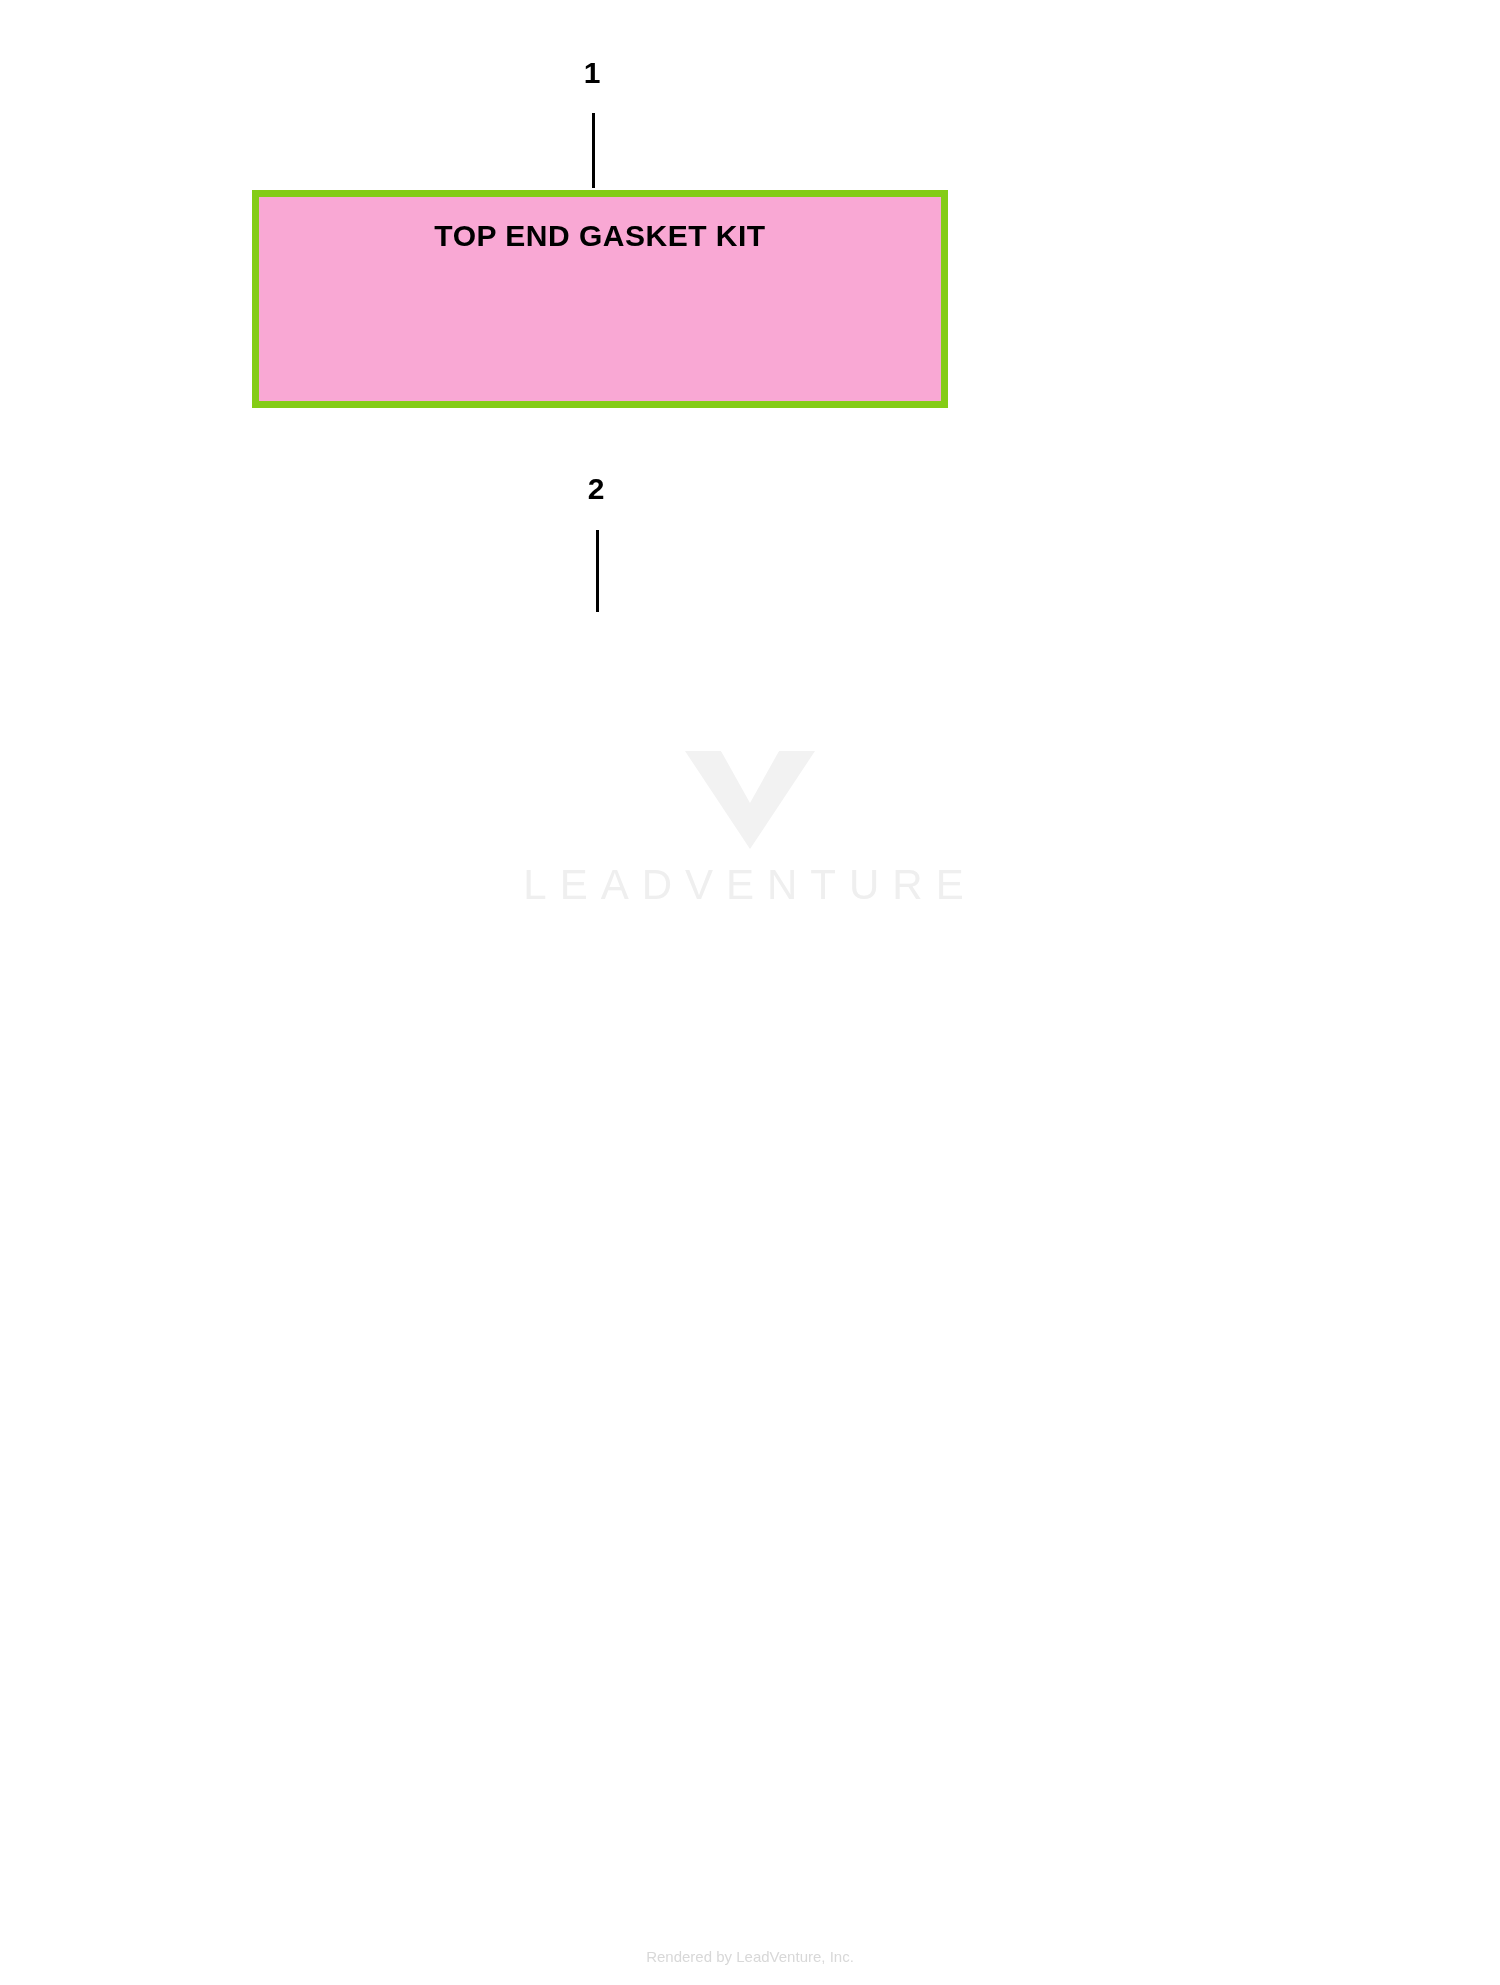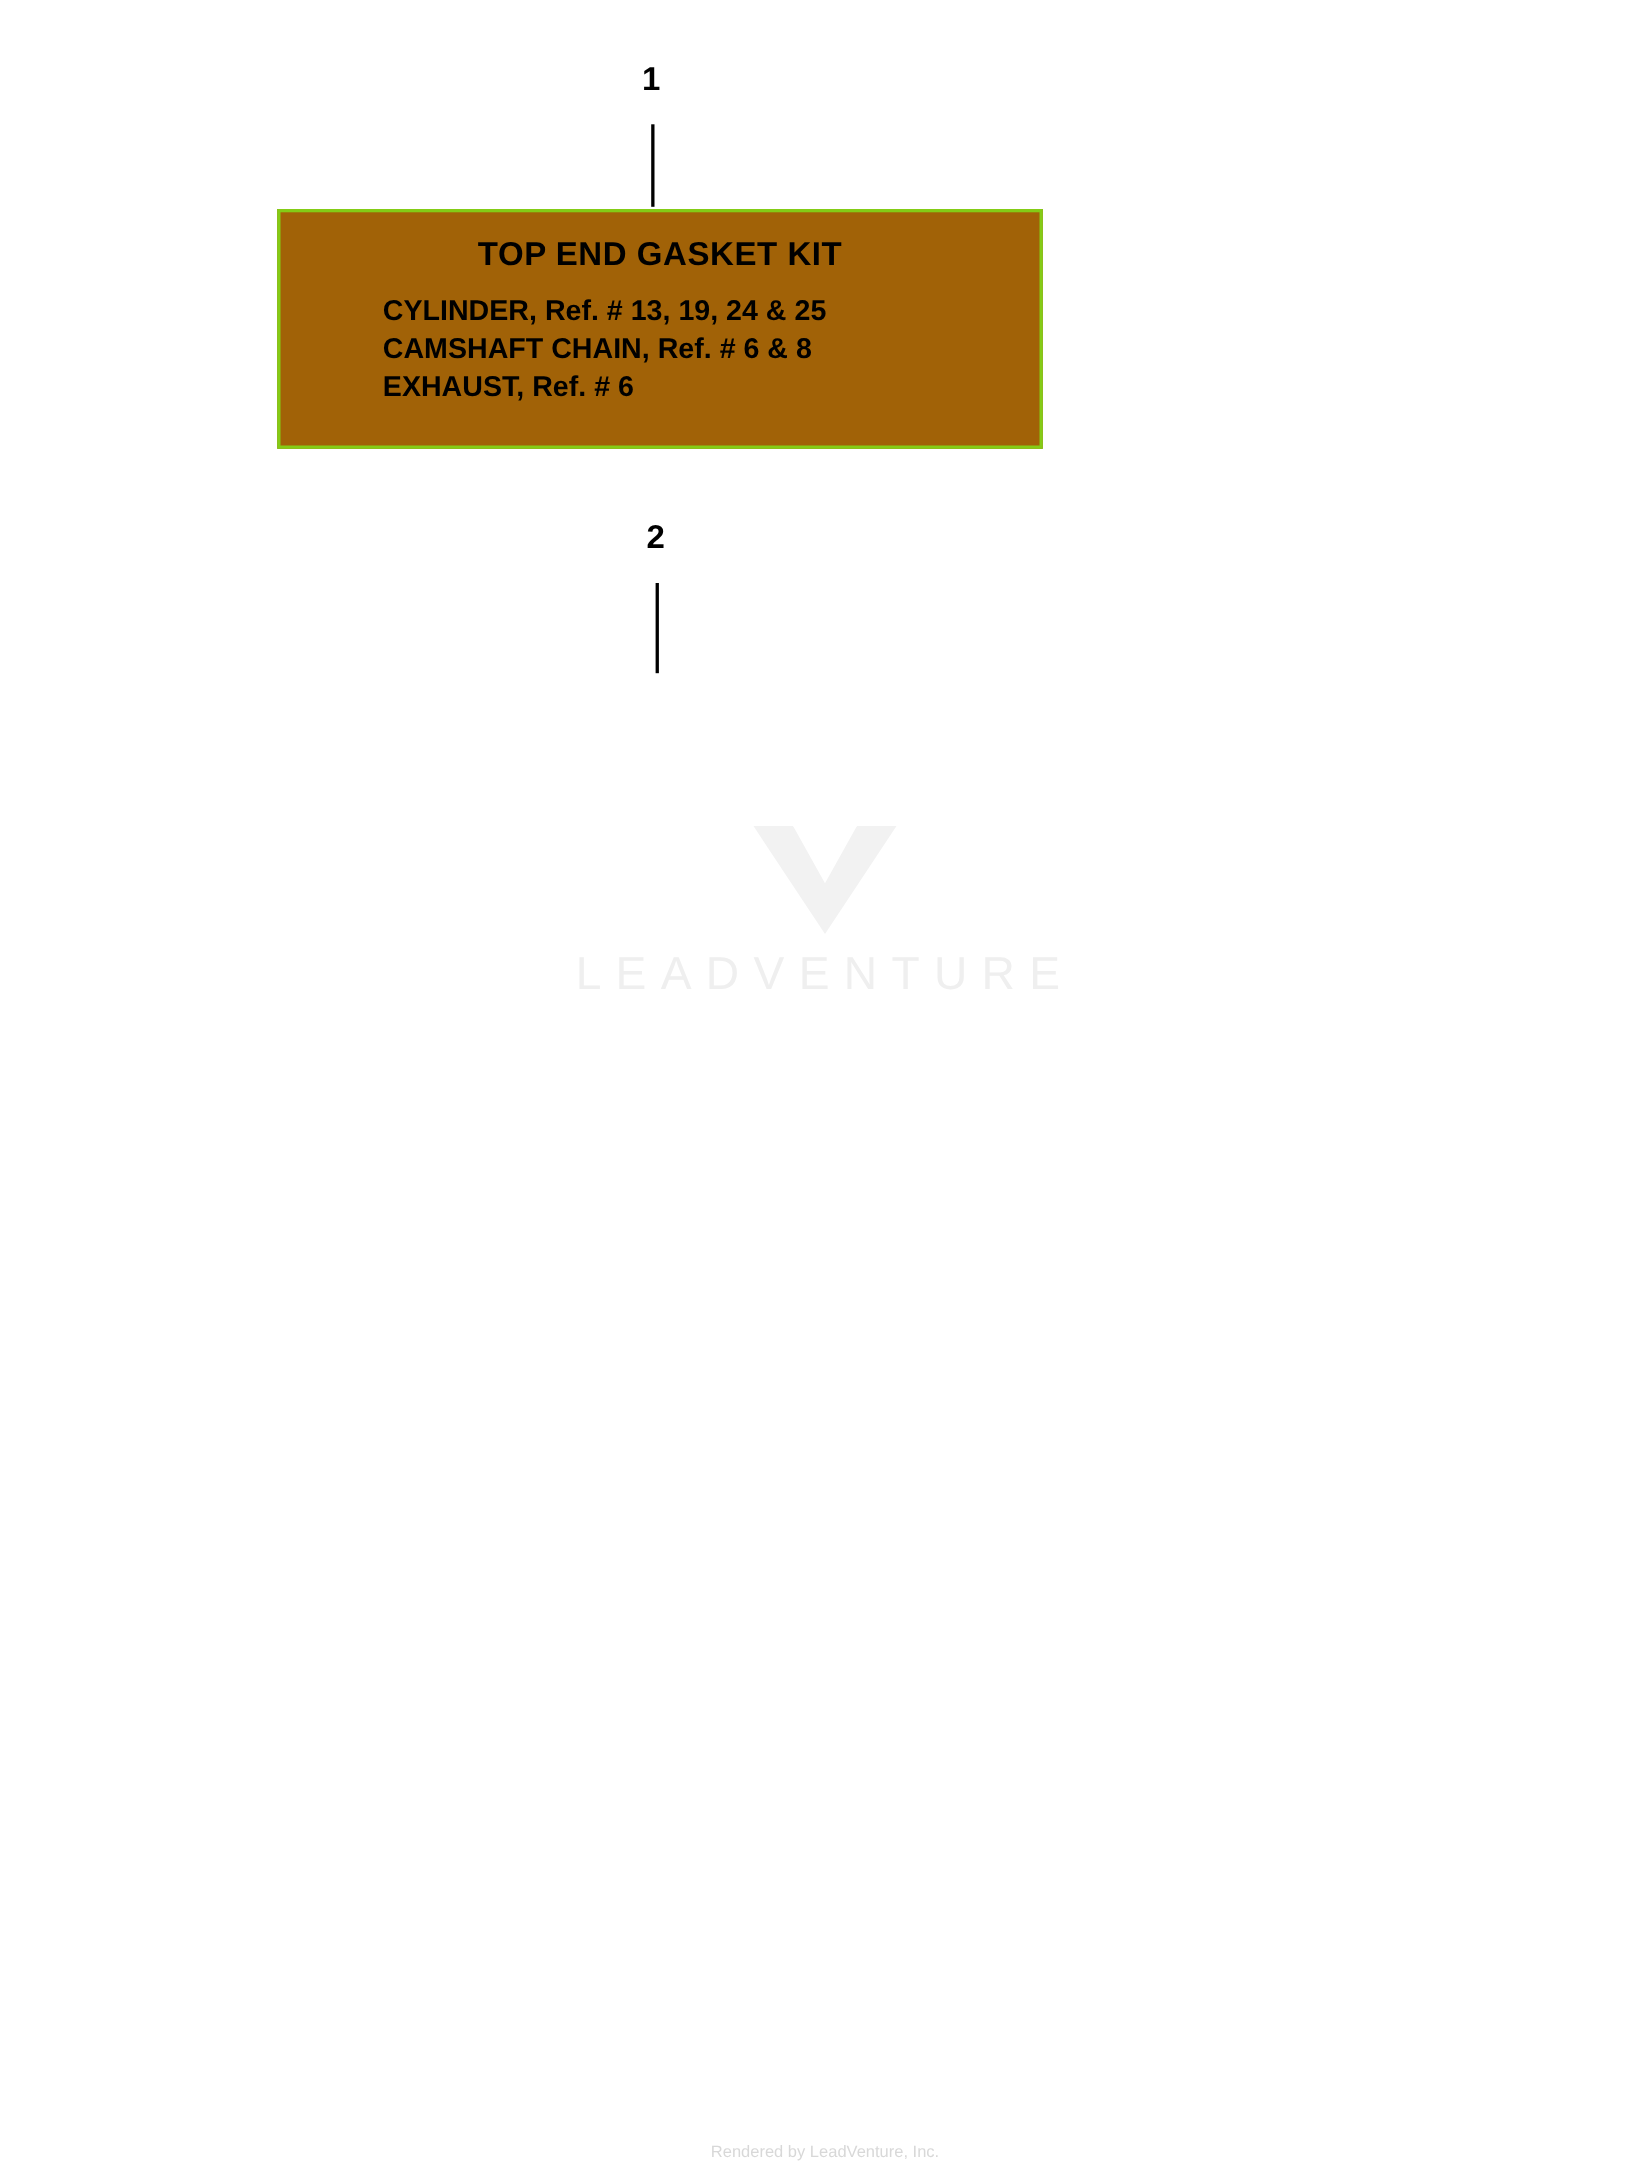--- a/index.html
+++ b/index.html
@@ -43,22 +43,22 @@
     position: absolute;
     width: 3px;
     background: #000;
   }
   #leader-line-1 { left: 592px; top: 113px; height: 75px; }
   #leader-line-2 { left: 596px; top: 530px; height: 82px; }
 
   
   .kit-box {
     position: absolute;
-    border: 3px solid #84cc16;
-    background: #a16207;
+    border: 7px solid #84cc16;
+    background: #f9a8d4;
     box-sizing: border-box;
   }
   #kit-box-1 {
     left: 252px;
     top: 190px;
     width: 696px;
     height: 218px;
   }
   #kit-box-2 {
     left: 256px;
@@ -145,25 +145,20 @@
 </head>
 <body>
 
 <div class="diagram-canvas">
 
   <div class="callout-number" id="callout-1">1</div>
   <div class="leader-line" id="leader-line-1"></div>
 
   <div class="kit-box" id="kit-box-1">
     <div class="kit-title">TOP END GASKET KIT</div>
-    <div class="kit-lines">
-      <div class="kit-line">CYLINDER, Ref. # 13, 19, 24 &amp; 25</div>
-      <div class="kit-line">CAMSHAFT CHAIN, Ref. # 6 &amp; 8</div>
-      <div class="kit-line">EXHAUST, Ref. # 6</div>
-    </div>
   </div>
 
   <div class="callout-number" id="callout-2">2</div>
   <div class="leader-line" id="leader-line-2"></div>
 
 
   <div class="watermark">
     <svg class="watermark-mark" viewBox="0 0 150 110">
       <path d="M10 6 L46 6 L75 58 L104 6 L140 6 L75 104 Z" fill="#f2f2f2"></path>
       <path d="M46 6 L75 46 L104 6 L86 6 L75 24 L64 6 Z" fill="#ffffff"></path>

